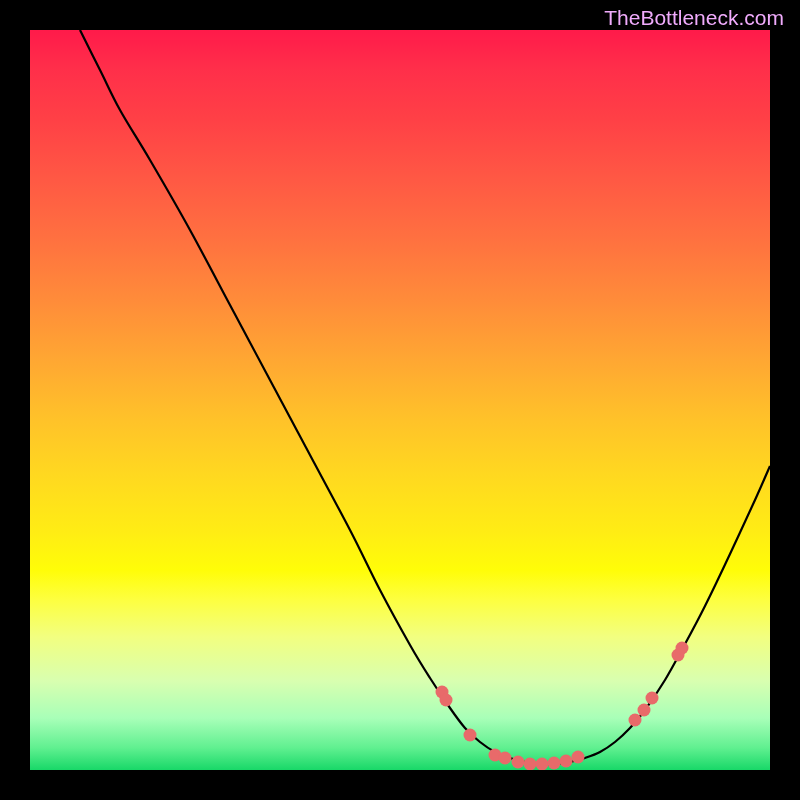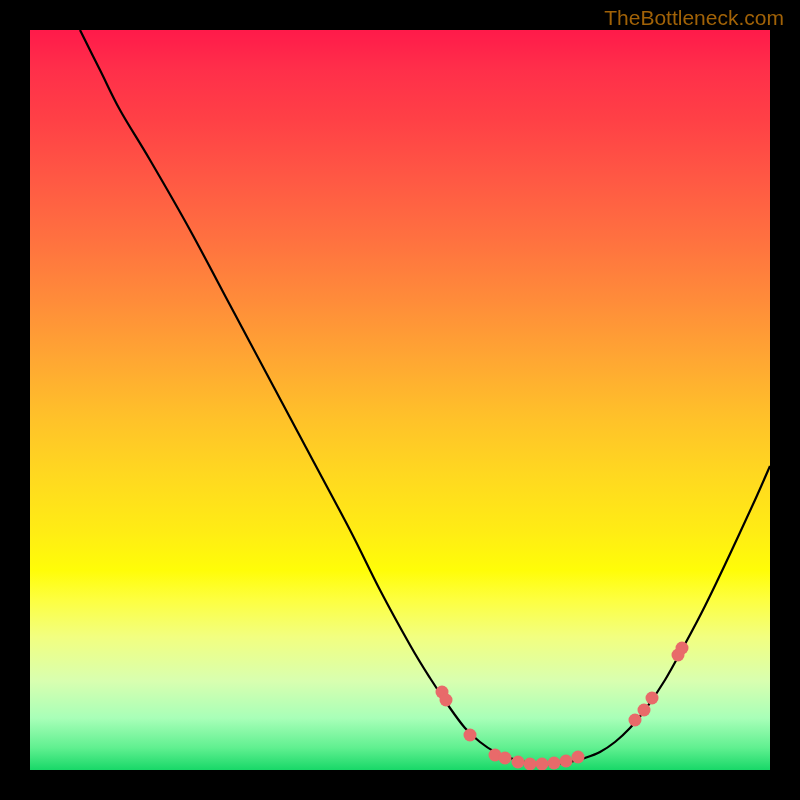--- a/index.html
+++ b/index.html
@@ -7,21 +7,21 @@
       width: 800px;
       height: 800px;
       background: #000;
       position: relative;
       font-family: Arial, sans-serif;
     }
     .watermark {
       position: absolute;
       top: 6px;
       right: 16px;
-      color: #a16207;
+      color: #f0abfc;
       font-size: 21px;
       font-weight: 500;
       z-index: 10;
     }
     .outer-frame {
       position: absolute;
       top: 28px;
       left: 28px;
       width: 744px;
       height: 744px;

